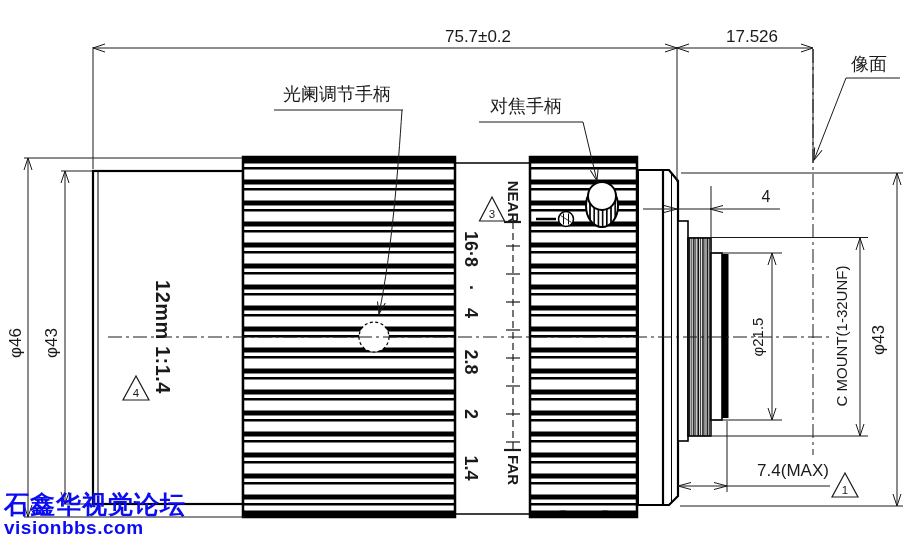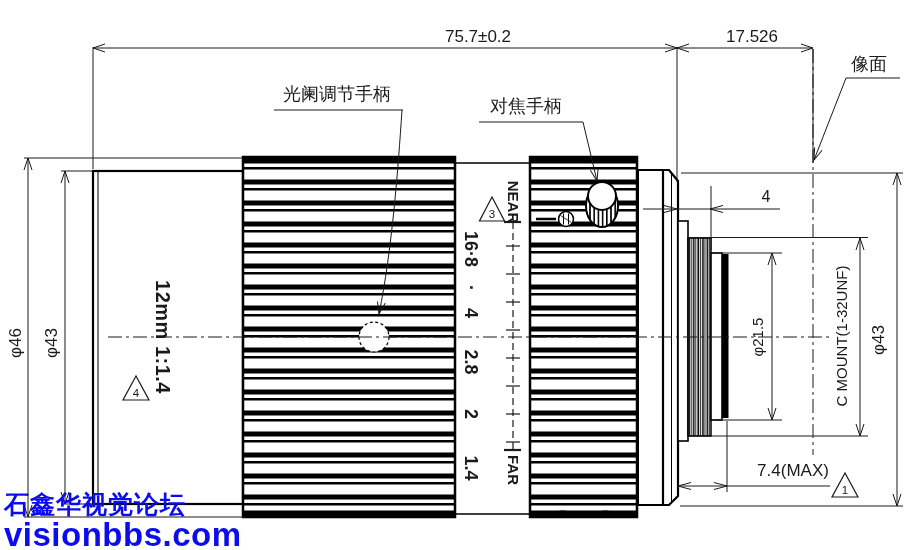--- a/index.html
+++ b/index.html
@@ -7,21 +7,21 @@
           font-family:"Liberation Sans",sans-serif;}
   svg{position:absolute;left:0;top:0;}
   svg text{fill:#1a1a1a;font-family:"Liberation Sans",sans-serif;}
   .dimtxt{font-size:17px;}
   .dimtxt-sm{font-size:15px;}
   .cnlabel{font-size:18px;}
   .marking{font-weight:bold;}
   .tritxt{font-size:11.5px;}
   .watermark{position:absolute;left:4px;top:492px;line-height:1.02;z-index:5;}
   .wm1{font-size:25px;font-weight:bold;letter-spacing:1px;}
-  .wm2{font-size:33px;font-weight:bold;letter-spacing:0.5px;}
+  .wm2{font-size:19px;font-weight:bold;letter-spacing:0.5px;}
 </style>
 </head>
 <body>
 
 <div class="canvas">
 <svg width="910" height="550" viewBox="0 0 910 550">
   <defs>
     <marker id="ah" markerWidth="16" markerHeight="10" refX="13" refY="5" orient="auto-start-reverse" markerUnits="userSpaceOnUse">
       <path d="M1,1 L13,5 L1,9" fill="none" stroke="#1a1a1a" stroke-width="1"></path>
     </marker>

